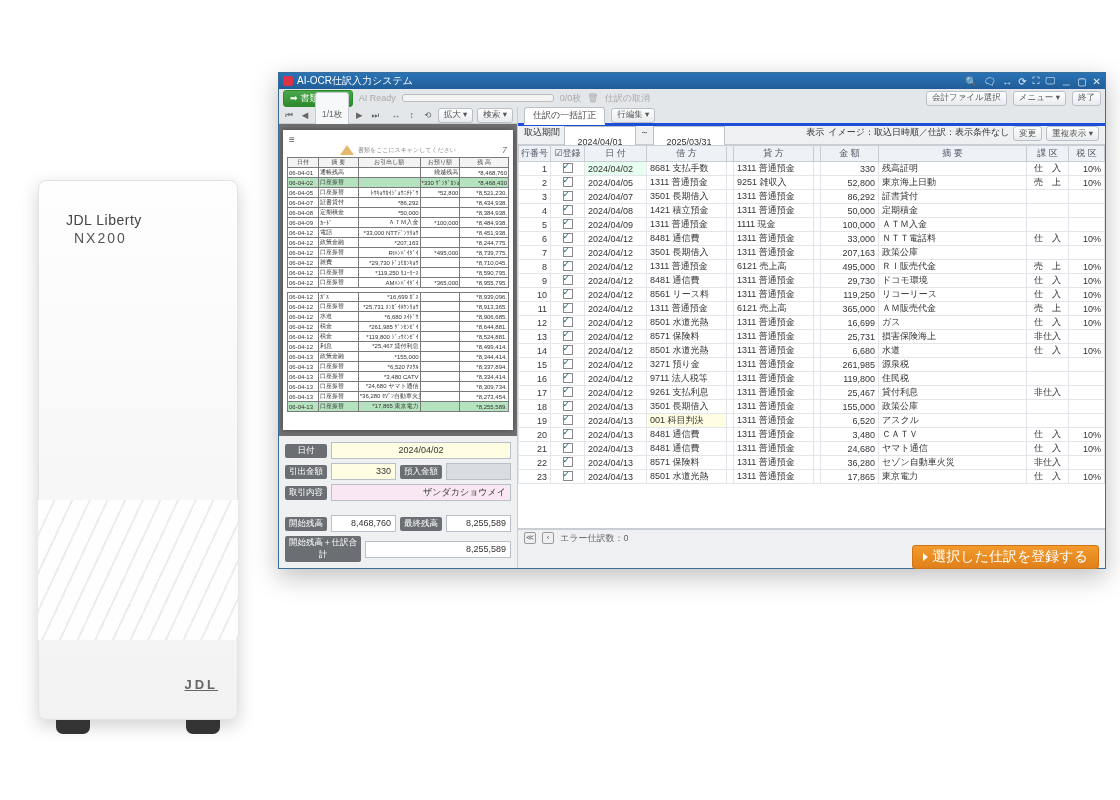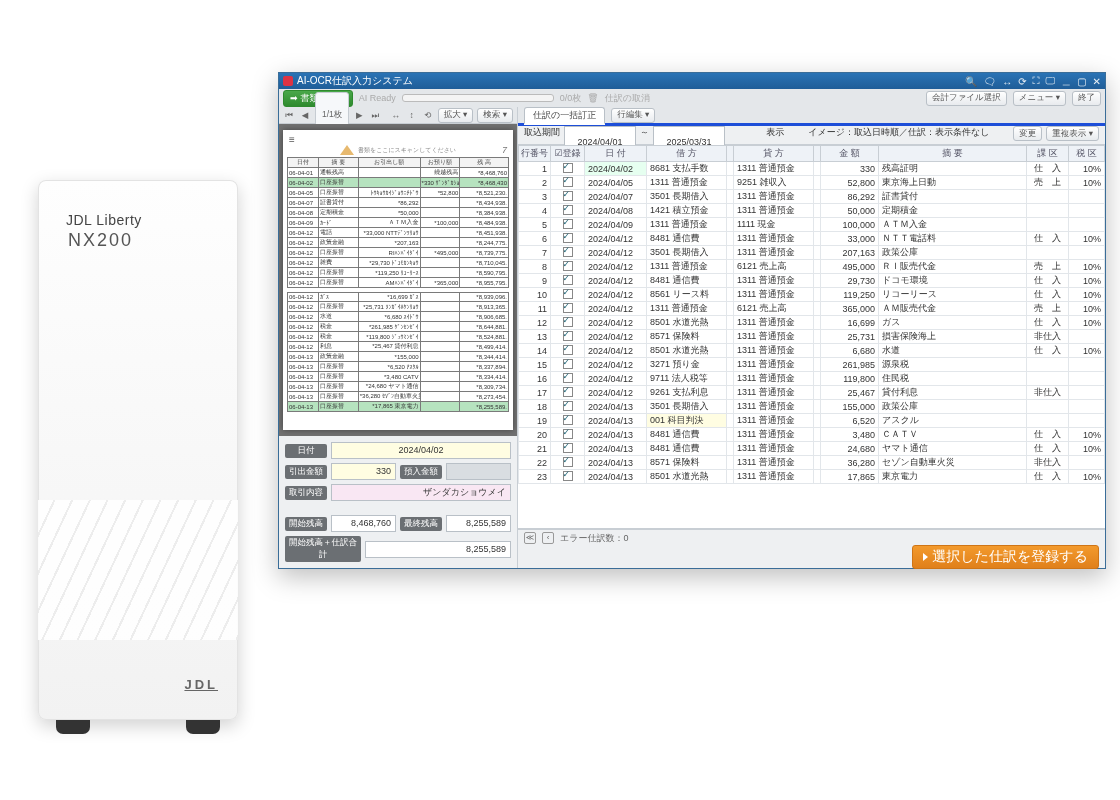--- a/index.html
+++ b/index.html
@@ -1,21 +1,21 @@
 <!DOCTYPE html>
 <html><head>
 <meta charset="utf-8">
 <style>
   html,body{margin:0;padding:0;font-family:"Meiryo","MS PGothic",sans-serif;font-size:10px;color:#333;background:#fff}
   .stage{position:relative;width:1120px;height:800px}
   
   .hw{position:absolute;left:38px;top:180px;width:200px;height:540px;border-radius:8px;
       background:linear-gradient(#fefefe,#f2f2f2);box-shadow:0 6px 18px rgba(0,0,0,.18),inset 0 0 0 1px #e3e3e3;}
   .hw .lbl{position:absolute;left:28px;top:32px;font-size:14px;letter-spacing:.5px;color:#444}
-  .hw .lbl2{position:absolute;left:30px;top:50px;font-size:18px;letter-spacing:2px;color:#555}
+  .hw .lbl2{position:absolute;left:36px;top:50px;font-size:14px;letter-spacing:2px;color:#555}
   .hw .stripes{position:absolute;left:0;top:320px;right:0;bottom:80px;
     background:repeating-linear-gradient(115deg,#fff 0 14px,#ececec 14px 16px);opacity:.9}
   .hw .logo{position:absolute;right:20px;bottom:28px;font-size:13px;letter-spacing:3px;color:#666;font-weight:bold;text-decoration:underline}
   .hw .foot{position:absolute;bottom:-14px;width:34px;height:14px;background:#333;border-radius:0 0 7px 7px}
   .hw .foot.l{left:18px}.hw .foot.r{right:18px}
 
   
   .app{position:absolute;left:278px;top:72px;width:826px;height:495px;border:1px solid #3a6d98;background:#eef0f2;
        box-shadow:0 8px 24px rgba(0,0,0,.25)}
   .titlebar{height:16px;background:linear-gradient(#2a73b5,#1f5d98);color:#fff;display:flex;align-items:center;font-size:10px;padding:0 4px}
@@ -387,21 +387,21 @@
           <span class="tab">仕訳の一括訂正</span>
           <span class="btn small">行編集 ▾</span>
         </div>
         <div class="filters">
           <span>取込期間</span>
           <span class="inp" style="width:62px;text-align:center">2024/04/01</span>
           <span>～</span>
           <span class="inp" style="width:62px;text-align:center">2025/03/31</span>
           <span class="spacer"></span>
           <span>表示</span>
-          <span style="margin:0 20px">イメージ：取込日時順／仕訳：表示条件なし</span>
+          <span style="margin:0 0">イメージ：取込日時順／仕訳：表示条件なし</span>
           <span class="btn small">変更</span>
           <span class="btn small">重複表示 ▾</span>
         </div>
         <div class="gridwrap">
           <table class="grid">
             <colgroup>
               <col style="width:32px">
                 <col style="width:34px">
                 <col style="width:62px">
               <col style="width:80px">

